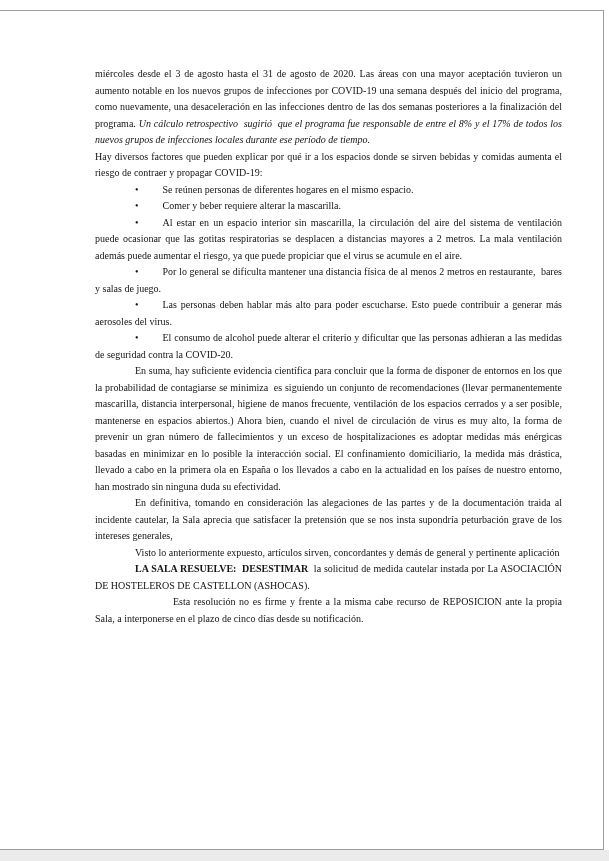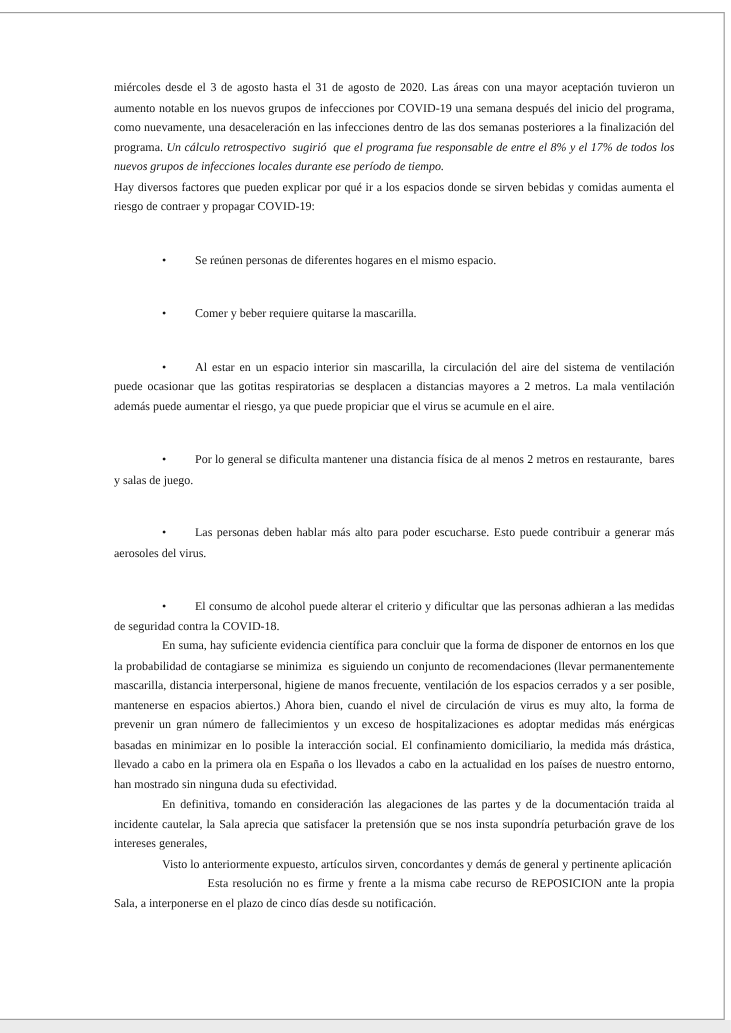--- a/index.html
+++ b/index.html
@@ -19,44 +19,45 @@
     position:absolute;top:850px;left:0;width:609px;height:11px;
     background:#ebebeb;
   }
   .content{
     padding:55px 41px 0 96px;
     font-size:10px;line-height:16.5px;color:#141414;
   }
   .content p{margin:0;text-align:justify;}
   p.ind{text-indent:40px;}
   p.ind2{text-indent:78px;}
-  p.bullet{text-indent:40px;margin-top:28px;}
+  p.bullet{text-indent:40px;}
   .btab{display:inline-block;width:24px;}
   .i{font-style:italic;}
   .b{font-weight:bold;}
   .mt3{margin-top:3px;}
   .mt4{margin-top:4px;}
   .mt9{margin-top:9px;}
   .mt10{margin-top:10px;}
   .mt12{margin-top:12px;}
   .mt13{margin-top:13px;}
   .mt24{margin-top:24px;}
 </style>
 </head>
 <body>
 
 <div class="page">
   <div class="content">
       <p class=""><span>miércoles desde el 3 de agosto hasta el 31 de agosto de 2020. Las áreas con una mayor aceptación tuvieron un aumento notable en los nuevos grupos de infecciones por COVID-19 una semana después del inicio del programa, como nuevamente, una desaceleración en las infecciones dentro de las dos semanas posteriores a la finalización del programa. </span><span class="i">Un cálculo retrospectivo&nbsp; sugirió&nbsp; que el programa fue responsable de entre el 8% y el 17% de todos los nuevos grupos de infecciones locales durante ese período de tiempo.</span></p>
       <p class="mt9"><span>Hay diversos factores que pueden explicar por qué ir a los espacios donde se sirven bebidas y comidas aumenta el riesgo de contraer y propagar COVID-19:</span></p>
       <p class="bullet mt12"><span>•</span><span class="btab"></span><span>Se reúnen personas de diferentes hogares en el mismo espacio.</span></p>
-      <p class="bullet"><span>•</span><span class="btab"></span><span>Comer y beber requiere quitarse la mascarilla.</span></p>
+      <p class="bullet"><span>•</span><span class="btab"></span><span>Comer y beber requiere alterar la mascarilla.</span></p>
       <p class="bullet"><span>•</span><span class="btab"></span><span>Al estar en un espacio interior sin mascarilla, la circulación del aire del sistema de ventilación puede ocasionar que las gotitas respiratorias se desplacen a distancias mayores a 2 metros. La mala ventilación además puede aumentar el riesgo, ya que puede propiciar que el virus se acumule en el aire.</span></p>
       <p class="bullet"><span>•</span><span class="btab"></span><span>Por lo general se dificulta mantener una distancia física de al menos 2 metros en restaurante,&nbsp; bares y salas de juego.</span></p>
       <p class="bullet"><span>•</span><span class="btab"></span><span>Las personas deben hablar más alto para poder escucharse. Esto puede contribuir a generar más aerosoles del virus.</span></p>
-      <p class="bullet"><span>•</span><span class="btab"></span><span>El consumo de alcohol puede alterar el criterio y dificultar que las personas adhieran a las medidas de seguridad contra la COVID-18.</span></p>
+      <p class="bullet"><span>•</span><span class="btab"></span><span>El consumo de alcohol puede alterar el criterio y dificultar que las personas adhieran a las medidas de seguridad contra la COVID-20.</span></p>
       <p class="ind mt13"><span>En suma, hay suficiente evidencia científica para concluir que la forma de disponer de entornos en los que la probabilidad de contagiarse se minimiza&nbsp; es siguiendo un conjunto de recomendaciones (llevar permanentemente mascarilla, distancia interpersonal, higiene de manos frecuente, ventilación de los espacios cerrados y a ser posible, mantenerse en espacios abiertos.) Ahora bien, cuando el nivel de circulación de virus es muy alto, la forma de prevenir un gran número de fallecimientos y un exceso de hospitalizaciones es adoptar medidas más enérgicas basadas en minimizar en lo posible la interacción social. El confinamiento domiciliario, la medida más drástica, llevado a cabo en la primera ola en España o los llevados a cabo en la actualidad en los países de nuestro entorno, han mostrado sin ninguna duda su efectividad.</span></p>
       <p class="ind mt10"><span>En definitiva, tomando en consideración las alegaciones de las partes y de la documentación traida al incidente cautelar, la Sala aprecia que satisfacer la pretensión que se nos insta supondría peturbación grave de los intereses generales,</span></p>
       <p class="ind mt10"><span>Visto lo anteriormente expuesto, artículos sirven, concordantes y demás de general y pertinente aplicación</span></p>
+      <p class="ind mt24"><span class="b">LA SALA RESUELVE:&nbsp; DESESTIMAR</span><span>&nbsp; la solicitud de medida cautelar instada por La ASOCIACIÓN DE HOSTELEROS DE CASTELLON (ASHOCAS).</span></p>
       <p class="ind2 mt4"><span>Esta resolución no es firme y frente a la misma cabe recurso de REPOSICION ante la propia Sala, a interponerse en el plazo de cinco días desde su notificación.</span></p>
     </div>
 </div>
 <div class="bottom-strip"></div>
 
 </body></html>

